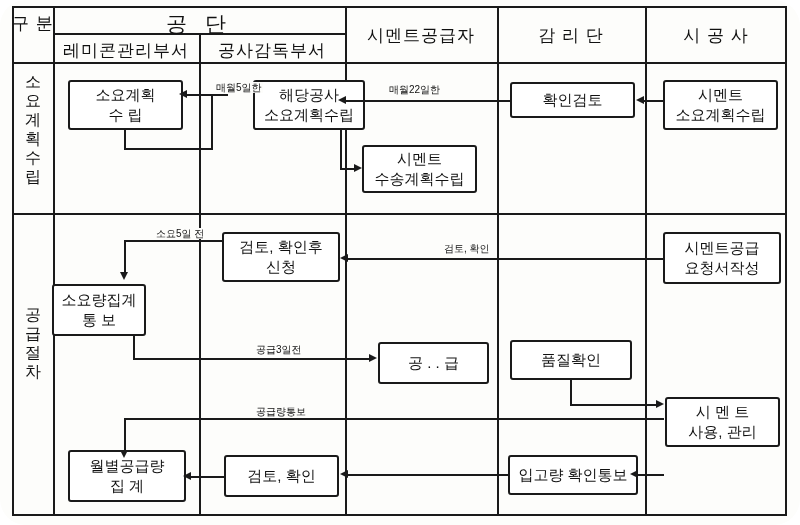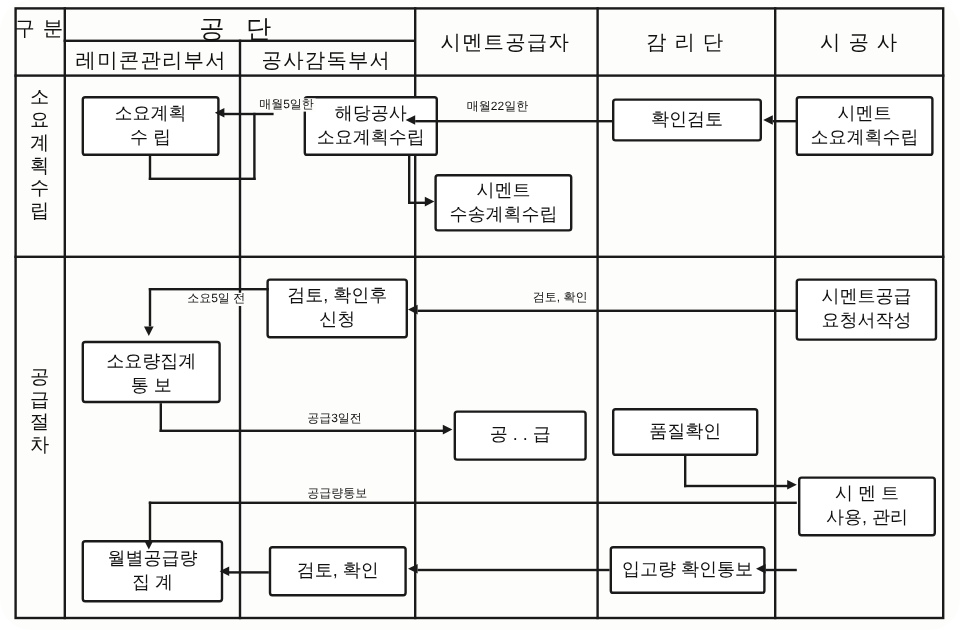--- a/index.html
+++ b/index.html
@@ -199,21 +199,21 @@
   <div class="box" style="left:222px; top:232px; width:118px; height:50px;">
     <span>검토, 확인후</span>
     <span>신청</span>
   </div>
 
   <div class="box" style="left:663px; top:232px; width:118px; height:52px;">
     <span>시멘트공급</span>
     <span>요청서작성</span>
   </div>
 
-  <div class="box" style="left:68px; top:284px; width:116px; height:52px;justify-content:flex-end;">
+  <div class="box" style="left:52px; top:284px; width:94px; height:52px;">
     <span>소요량집계</span>
     <span>통 보</span>
   </div>
 
   <div class="box" style="left:378px; top:342px; width:111px; height:42px;">
     <span>공 . . 급</span>
   </div>
 
   <div class="box" style="left:510px; top:340px; width:122px; height:40px;">
     <span>품질확인</span>
@@ -237,21 +237,21 @@
     <span>입고량 확인통보</span>
   </div>
 
   <div class="conn h" style="left:348px; top:258px; width:316px;"></div>
   <div class="arrow left" style="left:340px; top:254px;"></div>
   <div class="note" style="left:443px; top:243px;">검토, 확인</div>
 
   <div class="conn h" style="left:124px; top:240px; width:100px;"></div>
   <div class="conn v" style="left:124px; top:240px; height:32px;"></div>
   <div class="arrow down" style="left:120px; top:272px;"></div>
-  <div class="note" style="left:155px; top:244px;">소요5일 전</div>
+  <div class="note" style="left:155px; top:228px;">소요5일 전</div>
 
   <div class="conn v" style="left:133px; top:336px; height:24px;"></div>
   <div class="conn h" style="left:133px; top:358px; width:237px;"></div>
   <div class="arrow right" style="left:369px; top:354px;"></div>
   <div class="note" style="left:255px; top:344px;">공급3일전</div>
 
   <div class="conn v" style="left:570px; top:380px; height:26px;"></div>
   <div class="conn h" style="left:570px; top:404px; width:88px;"></div>
   <div class="arrow right" style="left:656px; top:400px;"></div>
 

